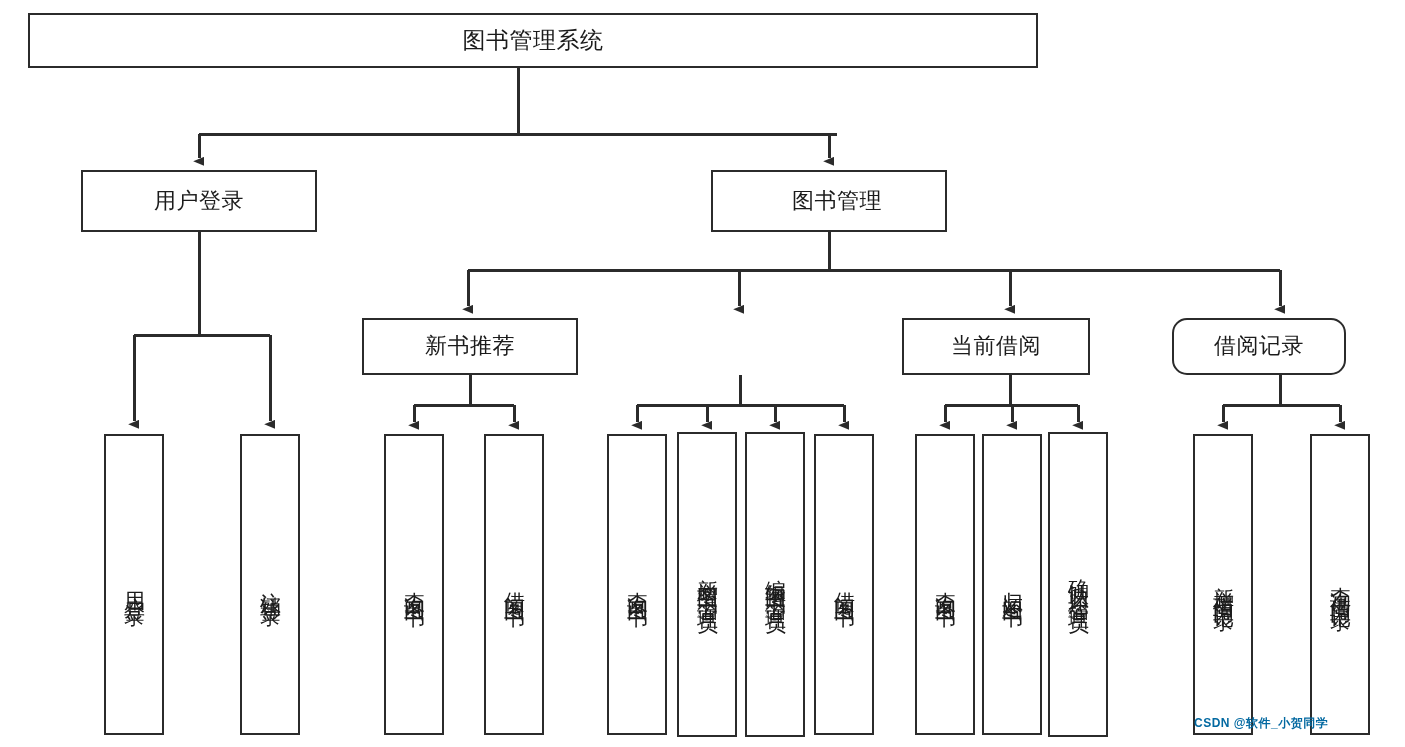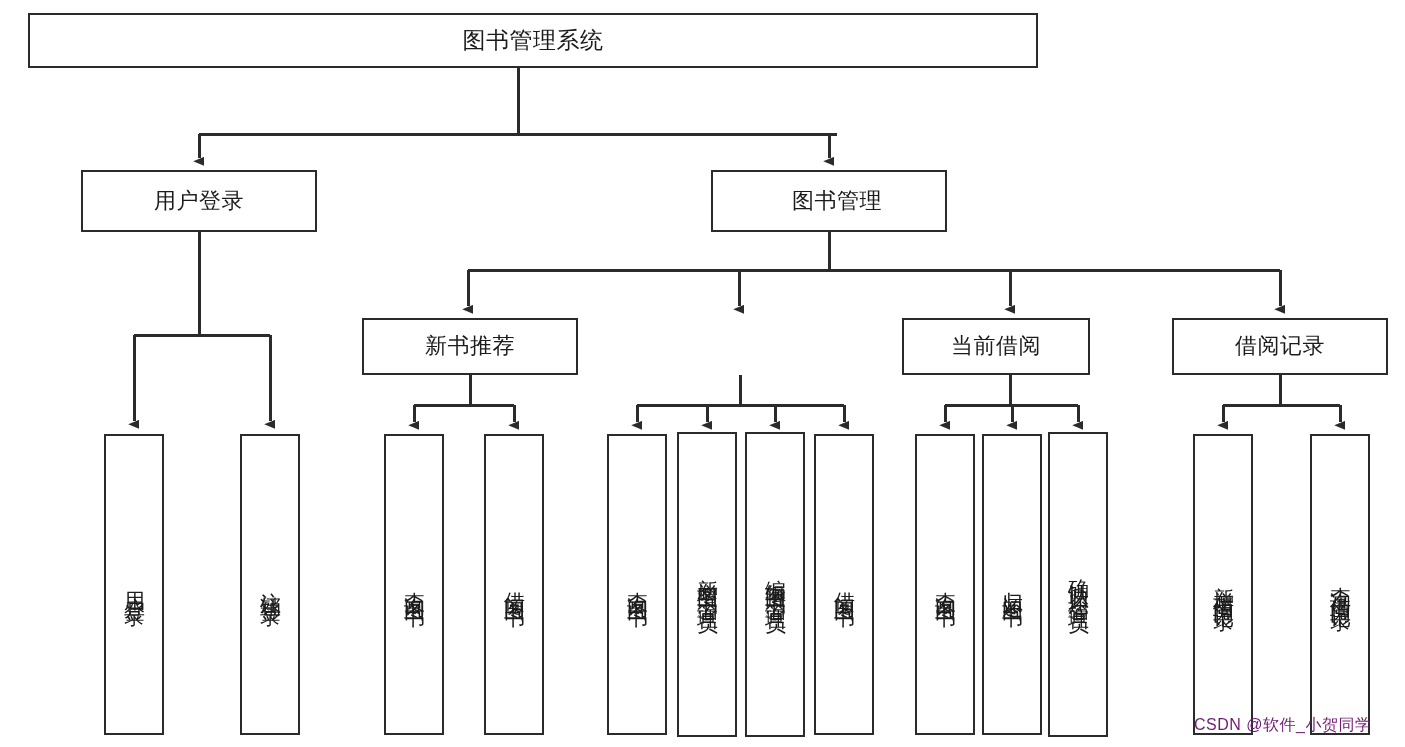--- a/index.html
+++ b/index.html
@@ -52,24 +52,25 @@
   }
   .node.v .vtext {
     writing-mode: vertical-rl;
     text-orientation: upright;
     letter-spacing: 5px;
     white-space: nowrap;
     text-align: center;
   }
   .watermark {
     position: absolute;
-    color: #701a75;
-    font-size: 16px;
+    color: #0369a1;
+    font-size: 12px;
     white-space: nowrap;
     letter-spacing: 0.5px;
+    font-weight: bold;
   }
 </style>
 </head>
 <body>
 
 <div id="diagram-root">
 
   <svg id="edges" viewBox="0 0 1405 747" width="1405" height="747" aria-hidden="true">
     <defs>
       <marker id="arrow" markerWidth="9" markerHeight="11" refX="1.2" refY="5.2" orient="auto" markerUnits="userSpaceOnUse">
@@ -120,21 +121,21 @@
     </g>
   </svg>
 
   <div class="node h root" style="left:19px; top:13px; width:1010px; height:55px;margin-left:9px;">图书管理系统</div>
 
   <div class="node h" style="left:81px; top:170px; width:236px; height:62px;">用户登录</div>
   <div class="node h" style="left:711px; top:170px; width:236px; height:62px;padding-left:16px;">图书管理</div>
 
   <div class="node h" style="left:362px; top:318px; width:216px; height:57px;text-align:center;">新书推荐</div>
   <div class="node h" style="left:902px; top:318px; width:188px; height:57px;">当前借阅</div>
-  <div class="node h" style="left:1172px; top:318px; width:216px; height:57px;">借阅记录</div>
+  <div class="node h" style="left:1172px; top:318px; width:174px; height:57px;border-radius:15px;">借阅记录</div>
 
   <div class="node v" style="left:104px; top:434px; width:60px; height:301px;">
     <span class="vtext">用户登录</span>
   </div>
   <div class="node v" style="left:240px; top:434px; width:60px; height:301px;">
     <span class="vtext">注销登录</span>
   </div>
 
   <div class="node v" style="left:384px; top:434px; width:60px; height:301px;">
     <span class="vtext">查询图书</span>

